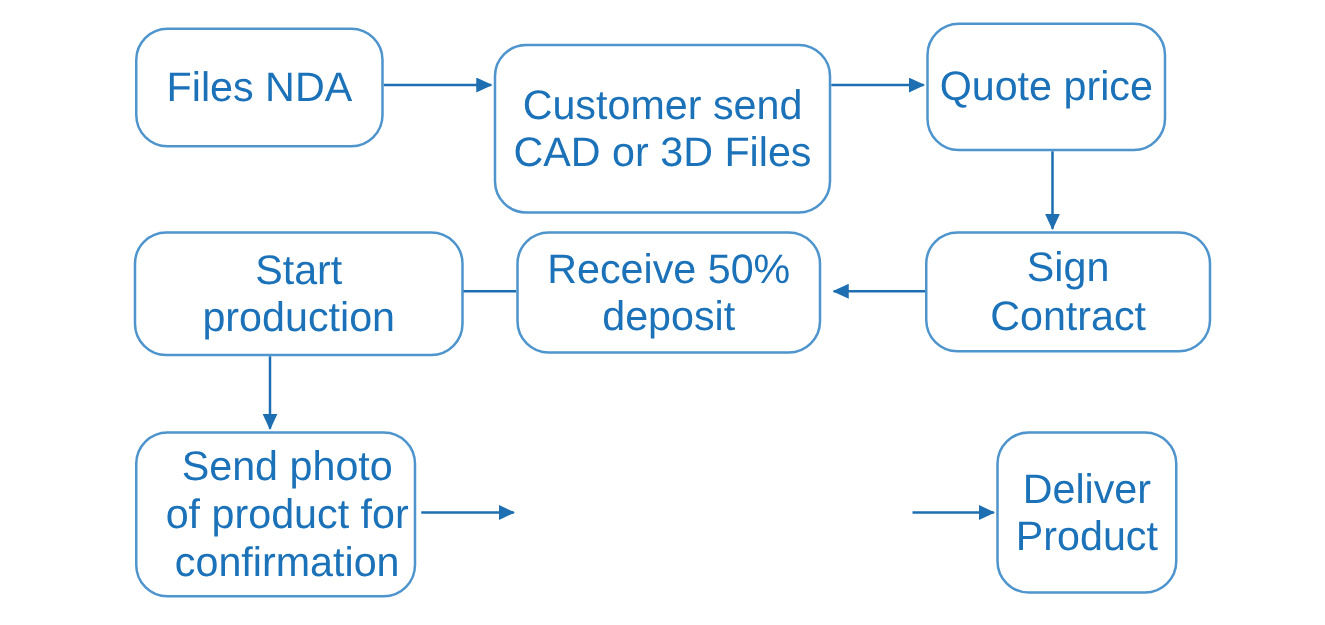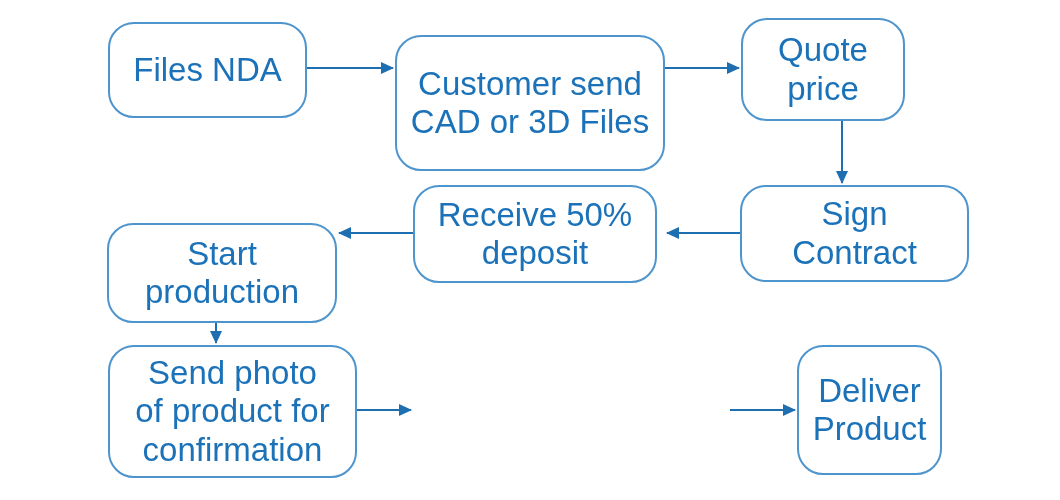--- a/index.html
+++ b/index.html
@@ -44,25 +44,25 @@
   .node-label {
     color: var(--box-text, #1b72b8);
     font-size: 33px;
     line-height: 1.16;
     white-space: pre-line;
     padding: 0 4px;
   }
   
   .n1 { left: 108px; top: 22px;  width: 199px; height: 96px; }
   .n2 { left: 395px; top: 15px;  width: 270px; height: 136px; margin-top: 20px; }
-  .n3 { left: 741px; top: 18px;  width: 164px; height: 103px; }
+  .n3 { left: 741px; top: 18px;  width: 192px; height: 103px; }
   .n4 { left: 740px; top: 185px; width: 229px; height: 97px; }
   .n5 { left: 413px; top: 185px; width: 244px; height: 98px; }
-  .n6 { left: 107px; top: 185px; width: 230px; height: 100px; margin-top: 38px; }
-  .n7 { left: 108px; top: 345px; width: 249px; height: 133px; }
+  .n6 { left: 107px; top: 185px; width: 264px; height: 100px; }
+  .n7 { left: 108px; top: 345px; width: 225px; height: 133px; justify-content: flex-end; }
   .n8 { left: 413px; top: 345px; width: 317px; height: 133px; }
   .n9 { left: 797px; top: 345px; width: 145px; height: 130px; }
 </style>
 </head>
 <body>
 
 <div class="canvas">
 
   <svg class="edges-layer" viewBox="0 0 1060 500">
     <defs>

